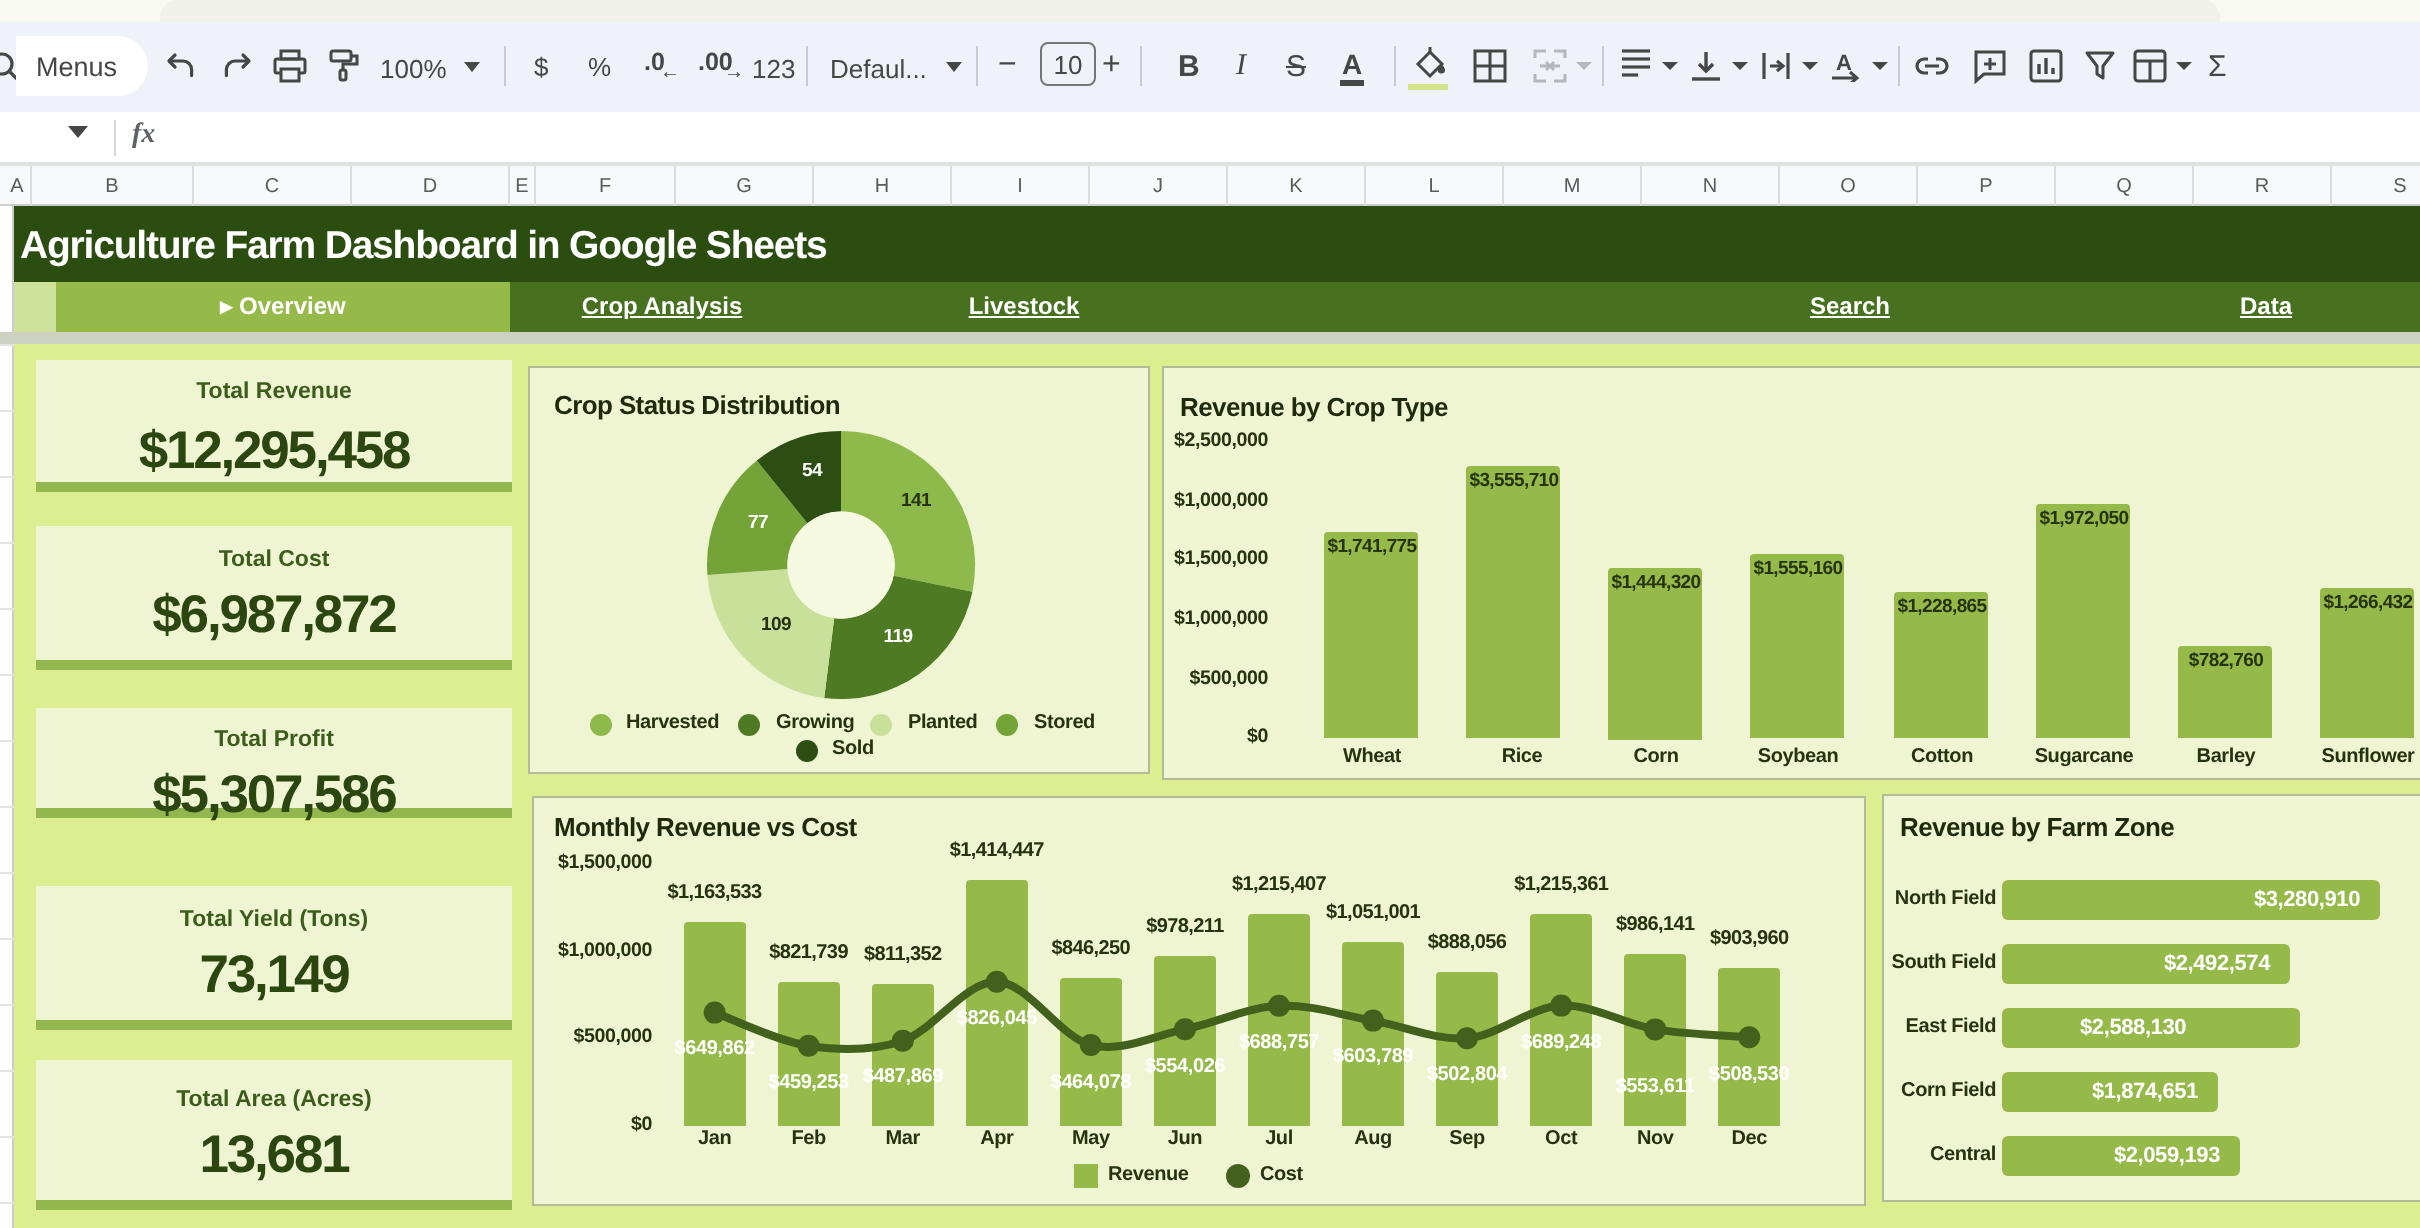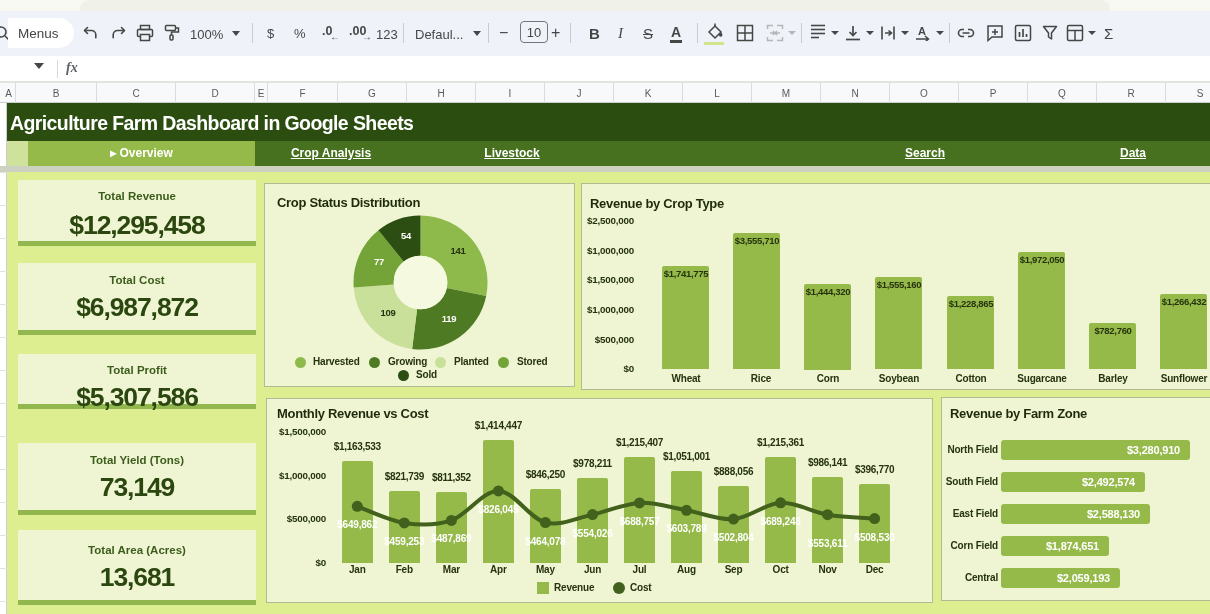--- a/index.html
+++ b/index.html
@@ -339,21 +339,21 @@
 <div class="wlab" style="left:694.5px;top:532.1px;width:78px;text-align:center;">$502,804</div>
 <div class="bar" style="left:765.1px;top:456.9px;width:31px;height:106.1px;"></div>
 <div class="blab" style="left:735.6px;top:436.9px;width:90px;font-size:10px;">$1,215,361</div>
 <div class="xlab" style="left:746.6px;top:564px;width:68px;">Oct</div>
 <div class="wlab" style="left:741.6px;top:515.8px;width:78px;text-align:center;">$689,248</div>
 <div class="bar" style="left:812.1px;top:476.9px;width:31px;height:86.1px;"></div>
 <div class="blab" style="left:782.6px;top:456.9px;width:90px;font-size:10px;">$986,141</div>
 <div class="xlab" style="left:793.6px;top:564px;width:68px;">Nov</div>
 <div class="wlab" style="left:788.6px;top:538px;width:78px;text-align:center;">$553,611</div>
 <div class="bar" style="left:859.1px;top:484.1px;width:31px;height:78.9px;"></div>
-<div class="blab" style="left:829.6px;top:464.1px;width:90px;font-size:10px;">$396,770</div>
+<div class="blab" style="left:829.6px;top:464.1px;width:90px;font-size:10px;">$903,960</div>
 <div class="xlab" style="left:840.6px;top:564px;width:68px;">Dec</div>
 <div class="wlab" style="left:835.6px;top:531.6px;width:78px;text-align:center;">$508,530</div>
 <svg class="abs" style="left:266px;top:398px;" width="667" height="205" viewBox="0 0 667 205">
         <g transform="translate(-266,-398)">
 <path d="M 357.3 506.3 C 365.1 509.0 388.7 520.6 404.3 522.9 C 420.0 525.3 435.7 525.7 451.4 520.4 C 467.0 515.1 482.7 490.5 498.4 490.9 C 514.1 491.2 529.7 518.5 545.4 522.5 C 561.1 526.4 576.8 517.9 592.5 514.6 C 608.1 511.4 623.8 503.6 639.5 502.9 C 655.2 502.1 670.8 507.6 686.5 510.3 C 702.2 513.0 717.9 520.3 733.5 519.1 C 749.2 517.9 764.9 503.6 780.6 502.8 C 796.2 502.1 811.9 512.0 827.6 514.7 C 843.3 517.3 866.8 517.9 874.6 518.6 " fill="none" stroke="#41611c" stroke-width="4"></path>
 <circle cx="357.3" cy="506.3" r="5.5" fill="#41611c"></circle>
 <circle cx="404.3" cy="522.9" r="5.5" fill="#41611c"></circle>
 <circle cx="451.4" cy="520.4" r="5.5" fill="#41611c"></circle>
 <circle cx="498.4" cy="490.9" r="5.5" fill="#41611c"></circle>
 <circle cx="545.4" cy="522.5" r="5.5" fill="#41611c"></circle>
@@ -376,21 +376,21 @@
 <div class="ctitle" style="left:950px;top:406px;">Revenue by Farm Zone</div>
 <div id="farmzone">
 <div class="zlab" style="left:938px;top:444px;width:60px;">North Field</div>
 <div class="hbar" style="left:1001px;top:440px;width:189px;"></div>
 <div class="wlab" style="left:1080px;top:444px;width:100px;text-align:right;font-size:11px;">$3,280,910</div>
 <div class="zlab" style="left:938px;top:476px;width:60px;">South Field</div>
 <div class="hbar" style="left:1001px;top:472px;width:144px;"></div>
 <div class="wlab" style="left:1035px;top:476px;width:100px;text-align:right;font-size:11px;">$2,492,574</div>
 <div class="zlab" style="left:938px;top:508px;width:60px;">East Field</div>
 <div class="hbar" style="left:1001px;top:504px;width:149px;"></div>
-<div class="wlab" style="left:1040px;top:508px;width:100px;text-align:right;font-size:11px;">$2,588,130</div>
+<div class="wlab" style="left:1040px;top:508px;width:100px;text-align:left;font-size:11px;">$2,588,130</div>
 <div class="zlab" style="left:938px;top:540px;width:60px;">Corn Field</div>
 <div class="hbar" style="left:1001px;top:536px;width:108px;"></div>
 <div class="wlab" style="left:999px;top:540px;width:100px;text-align:right;font-size:11px;">$1,874,651</div>
 <div class="zlab" style="left:938px;top:572px;width:60px;">Central</div>
 <div class="hbar" style="left:1001px;top:568px;width:119px;"></div>
 <div class="wlab" style="left:1010px;top:572px;width:100px;text-align:right;font-size:11px;">$2,059,193</div>
 </div>
 
 </div>
 

